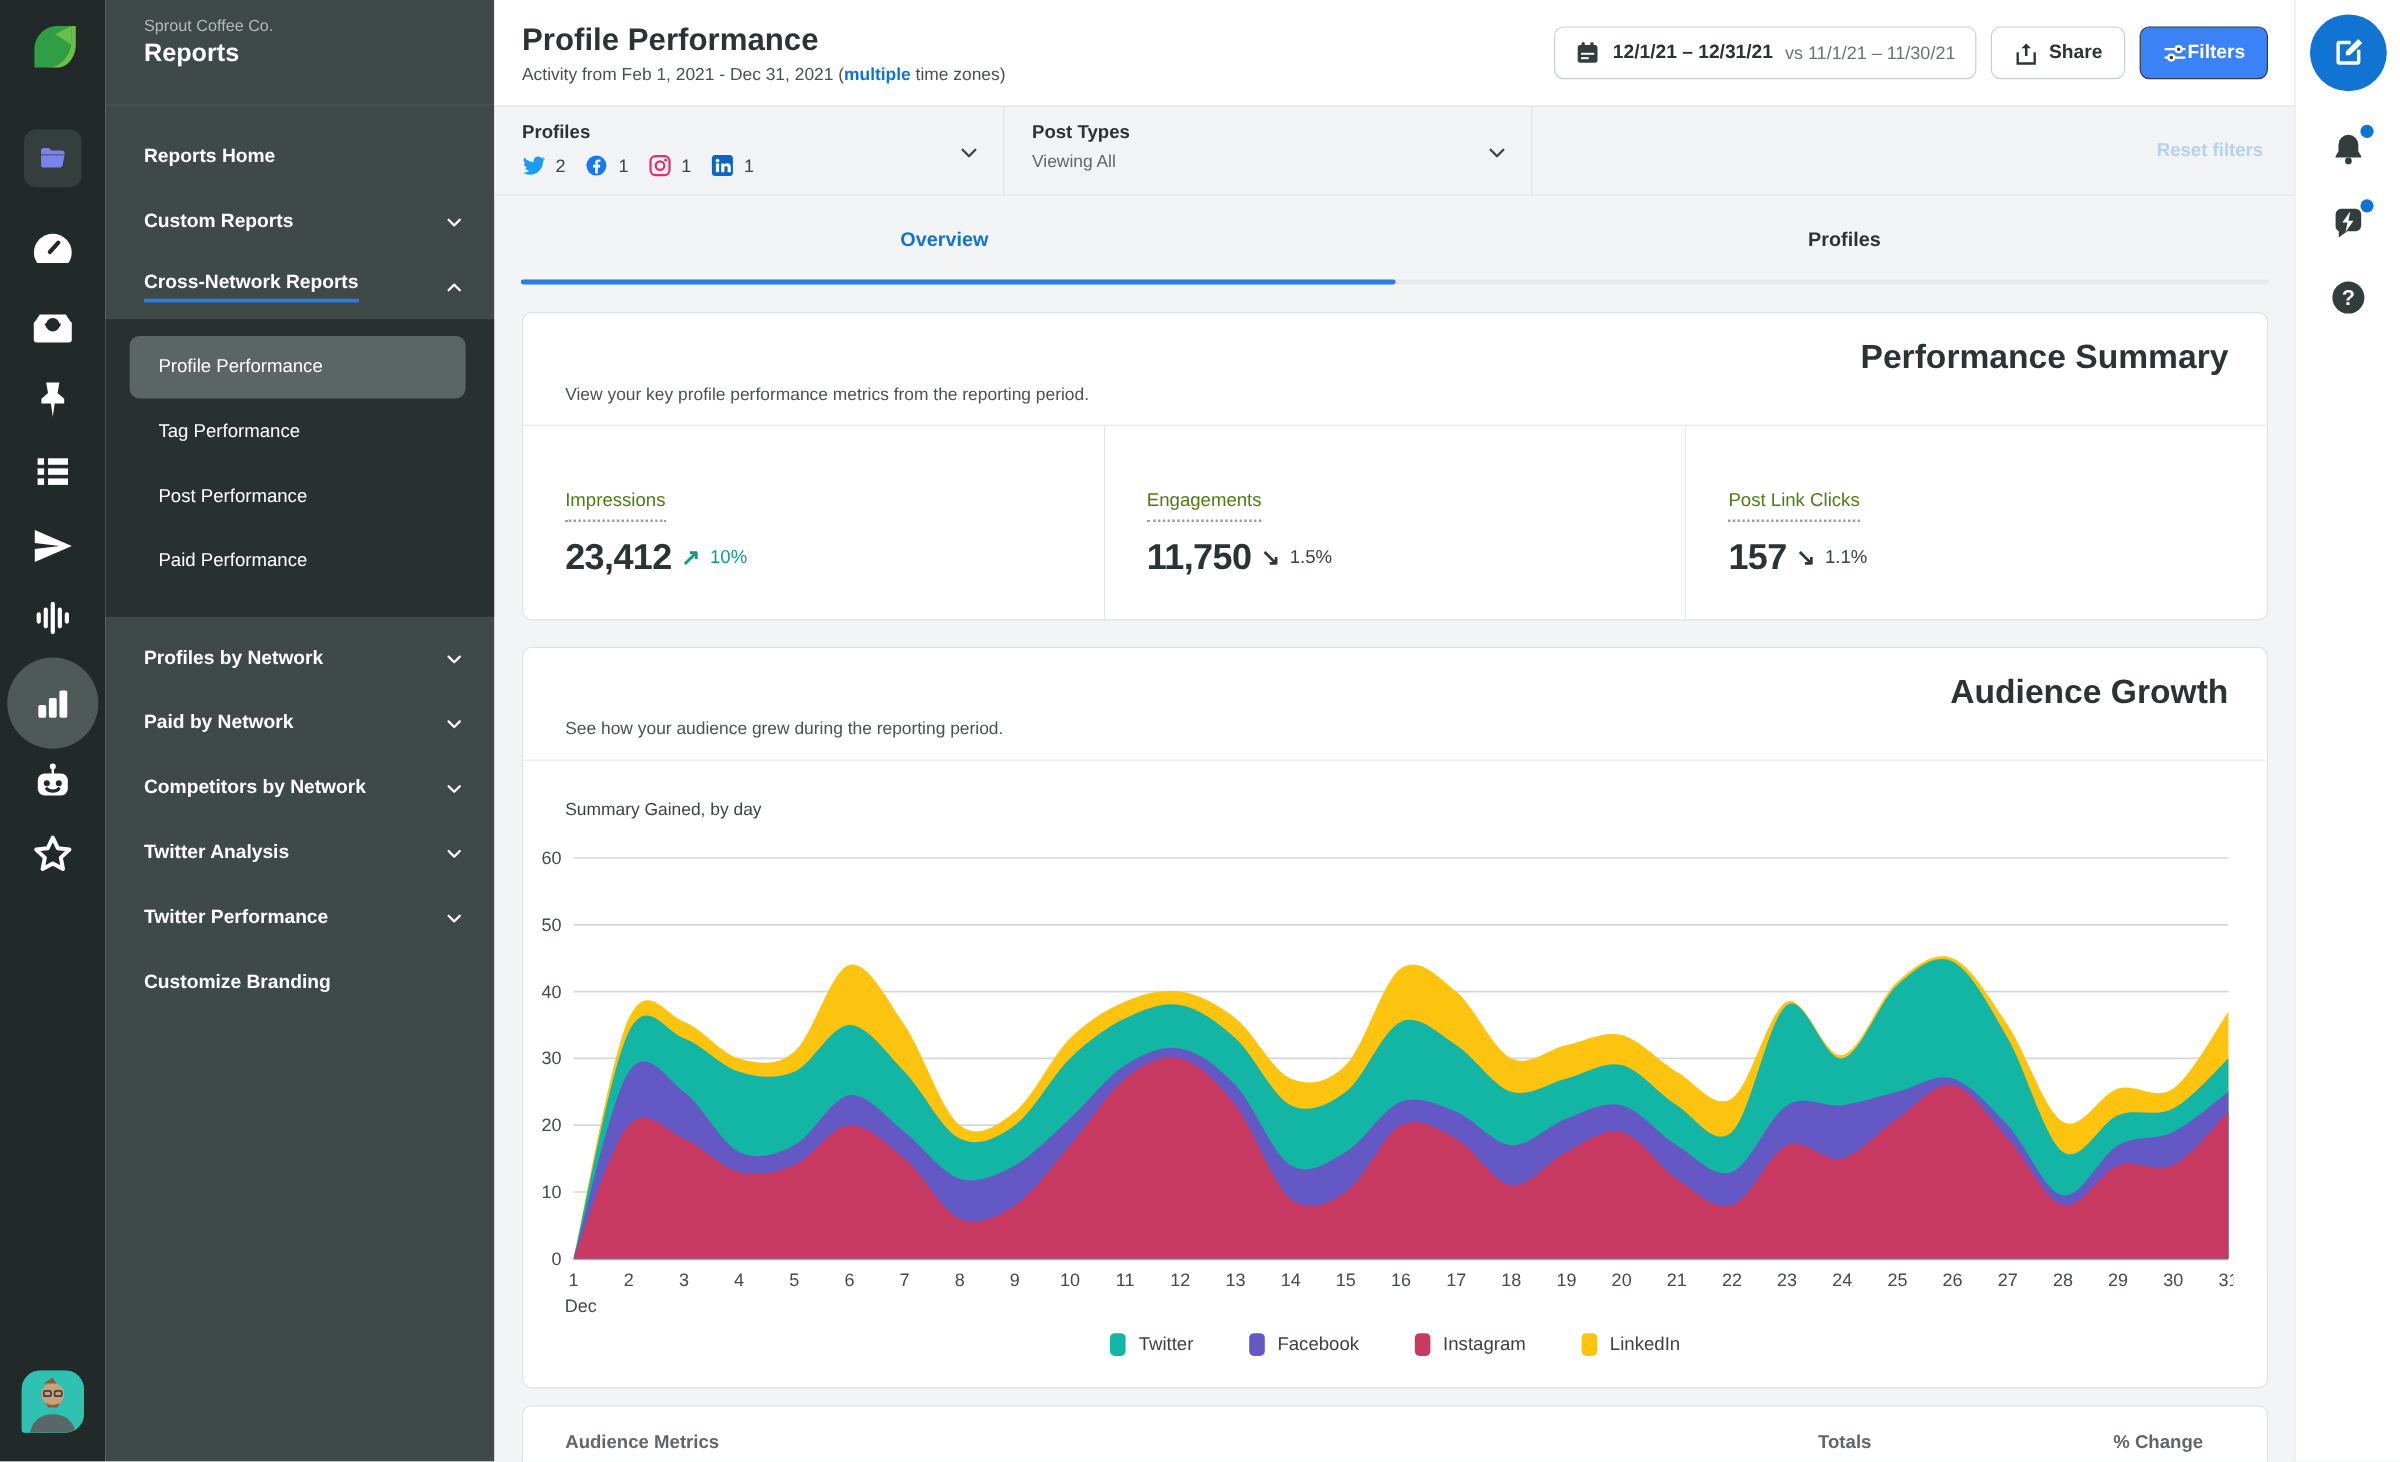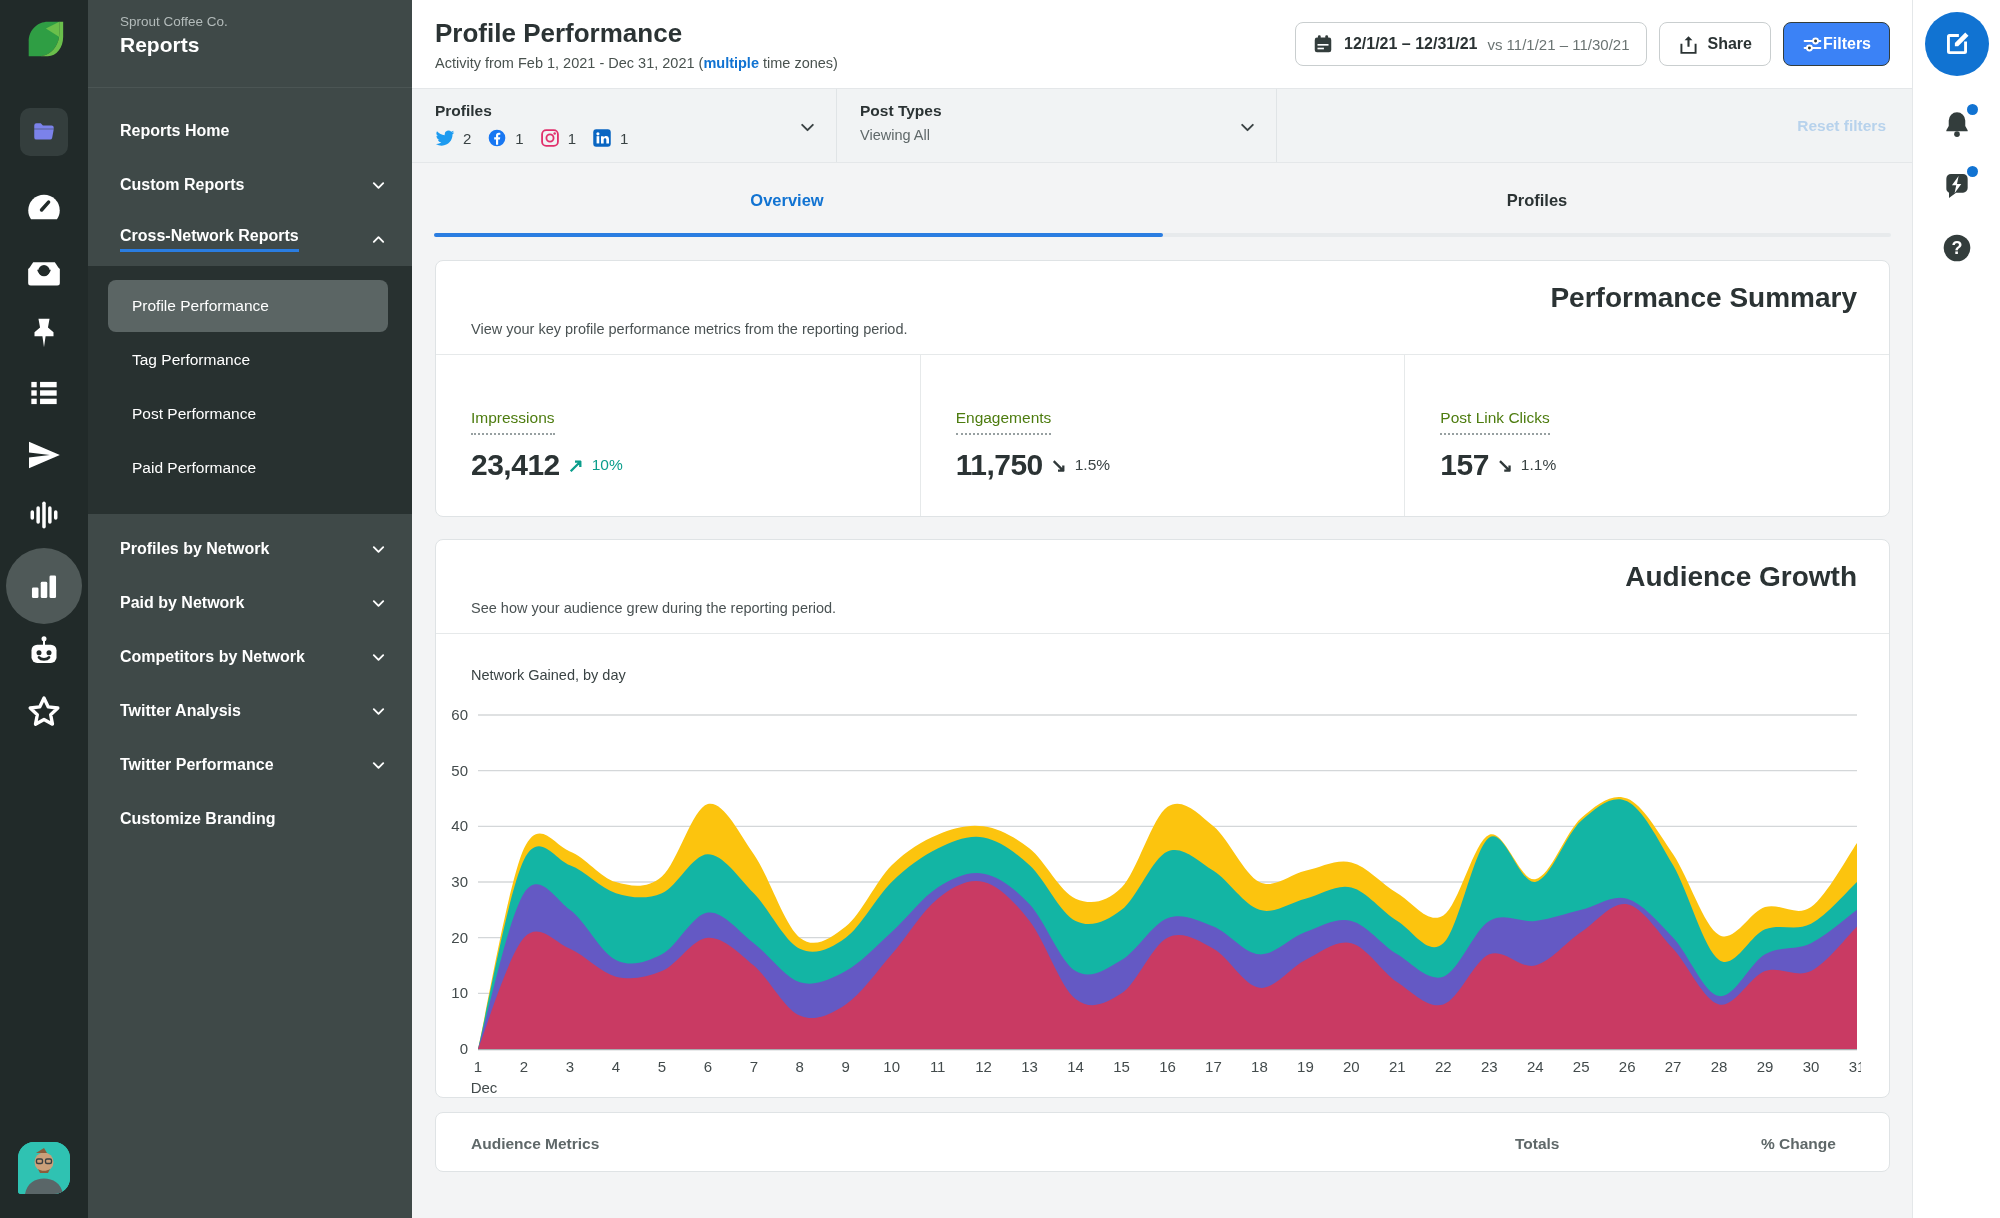--- a/index.html
+++ b/index.html
@@ -417,21 +417,21 @@
             </div>
         </div>
       </div>
     </div>
 
     <div class="card card-growth">
       <div class="card-head">
         <h2>Audience Growth</h2>
         <p>See how your audience grew during the reporting period.</p>
       </div>
-      <div class="chart-label">Network Gained, by day</div>
+      <div class="chart-label">Summary Gained, by day</div>
       <div class="chart-wrap">
         <svg id="chart-svg" width="1420" height="396" viewBox="0 0 1420 396">
             <line x1="37" x2="1416" y1="348" y2="348" stroke="#a7acae" stroke-width="2.4"></line>
             <text x="27" y="353" text-anchor="end" font-size="15" fill="#434b4c">0</text>
             <line x1="37" x2="1416" y1="292.3333333333333" y2="292.3333333333333" stroke="#d4d7d9" stroke-width="1.4"></line>
             <text x="27" y="297.3333333333333" text-anchor="end" font-size="15" fill="#434b4c">10</text>
             <line x1="37" x2="1416" y1="236.66666666666666" y2="236.66666666666666" stroke="#d4d7d9" stroke-width="1.4"></line>
             <text x="27" y="241.66666666666666" text-anchor="end" font-size="15" fill="#434b4c">20</text>
             <line x1="37" x2="1416" y1="181" y2="181" stroke="#d4d7d9" stroke-width="1.4"></line>
             <text x="27" y="186" text-anchor="end" font-size="15" fill="#434b4c">30</text>
@@ -479,20 +479,38 @@
             <text x="1140.2" y="371" text-anchor="middle" font-size="15" fill="#434b4c">25</text>
             <text x="1186.1666666666667" y="371" text-anchor="middle" font-size="15" fill="#434b4c">26</text>
             <text x="1232.1333333333334" y="371" text-anchor="middle" font-size="15" fill="#434b4c">27</text>
             <text x="1278.1" y="371" text-anchor="middle" font-size="15" fill="#434b4c">28</text>
             <text x="1324.0666666666666" y="371" text-anchor="middle" font-size="15" fill="#434b4c">29</text>
             <text x="1370.0333333333333" y="371" text-anchor="middle" font-size="15" fill="#434b4c">30</text>
             <text x="1416" y="371" text-anchor="middle" font-size="15" fill="#434b4c">31</text>
             <text x="43" y="392" text-anchor="middle" font-size="15" fill="#434b4c">Dec</text>
           </svg>
       </div>
+      <div class="legend" id="legend">
+          <div class="legend-item">
+            <span class="legend-swatch" style="background: rgb(19, 181, 164);"></span>
+            <span>Twitter</span>
+          </div>
+          <div class="legend-item">
+            <span class="legend-swatch" style="background: rgb(100, 89, 196);"></span>
+            <span>Facebook</span>
+          </div>
+          <div class="legend-item">
+            <span class="legend-swatch" style="background: rgb(201, 58, 99);"></span>
+            <span>Instagram</span>
+          </div>
+          <div class="legend-item">
+            <span class="legend-swatch" style="background: rgb(252, 196, 14);"></span>
+            <span>LinkedIn</span>
+          </div>
+        </div>
     </div>
 
     <div class="card card-cut">
       <span class="cut-label" style="left:35px">Audience Metrics</span>
       <span class="cut-label" style="left:1079px">Totals</span>
       <span class="cut-label" style="left:1325px">% Change</span>
     </div>
   </div>
 </div>
 

